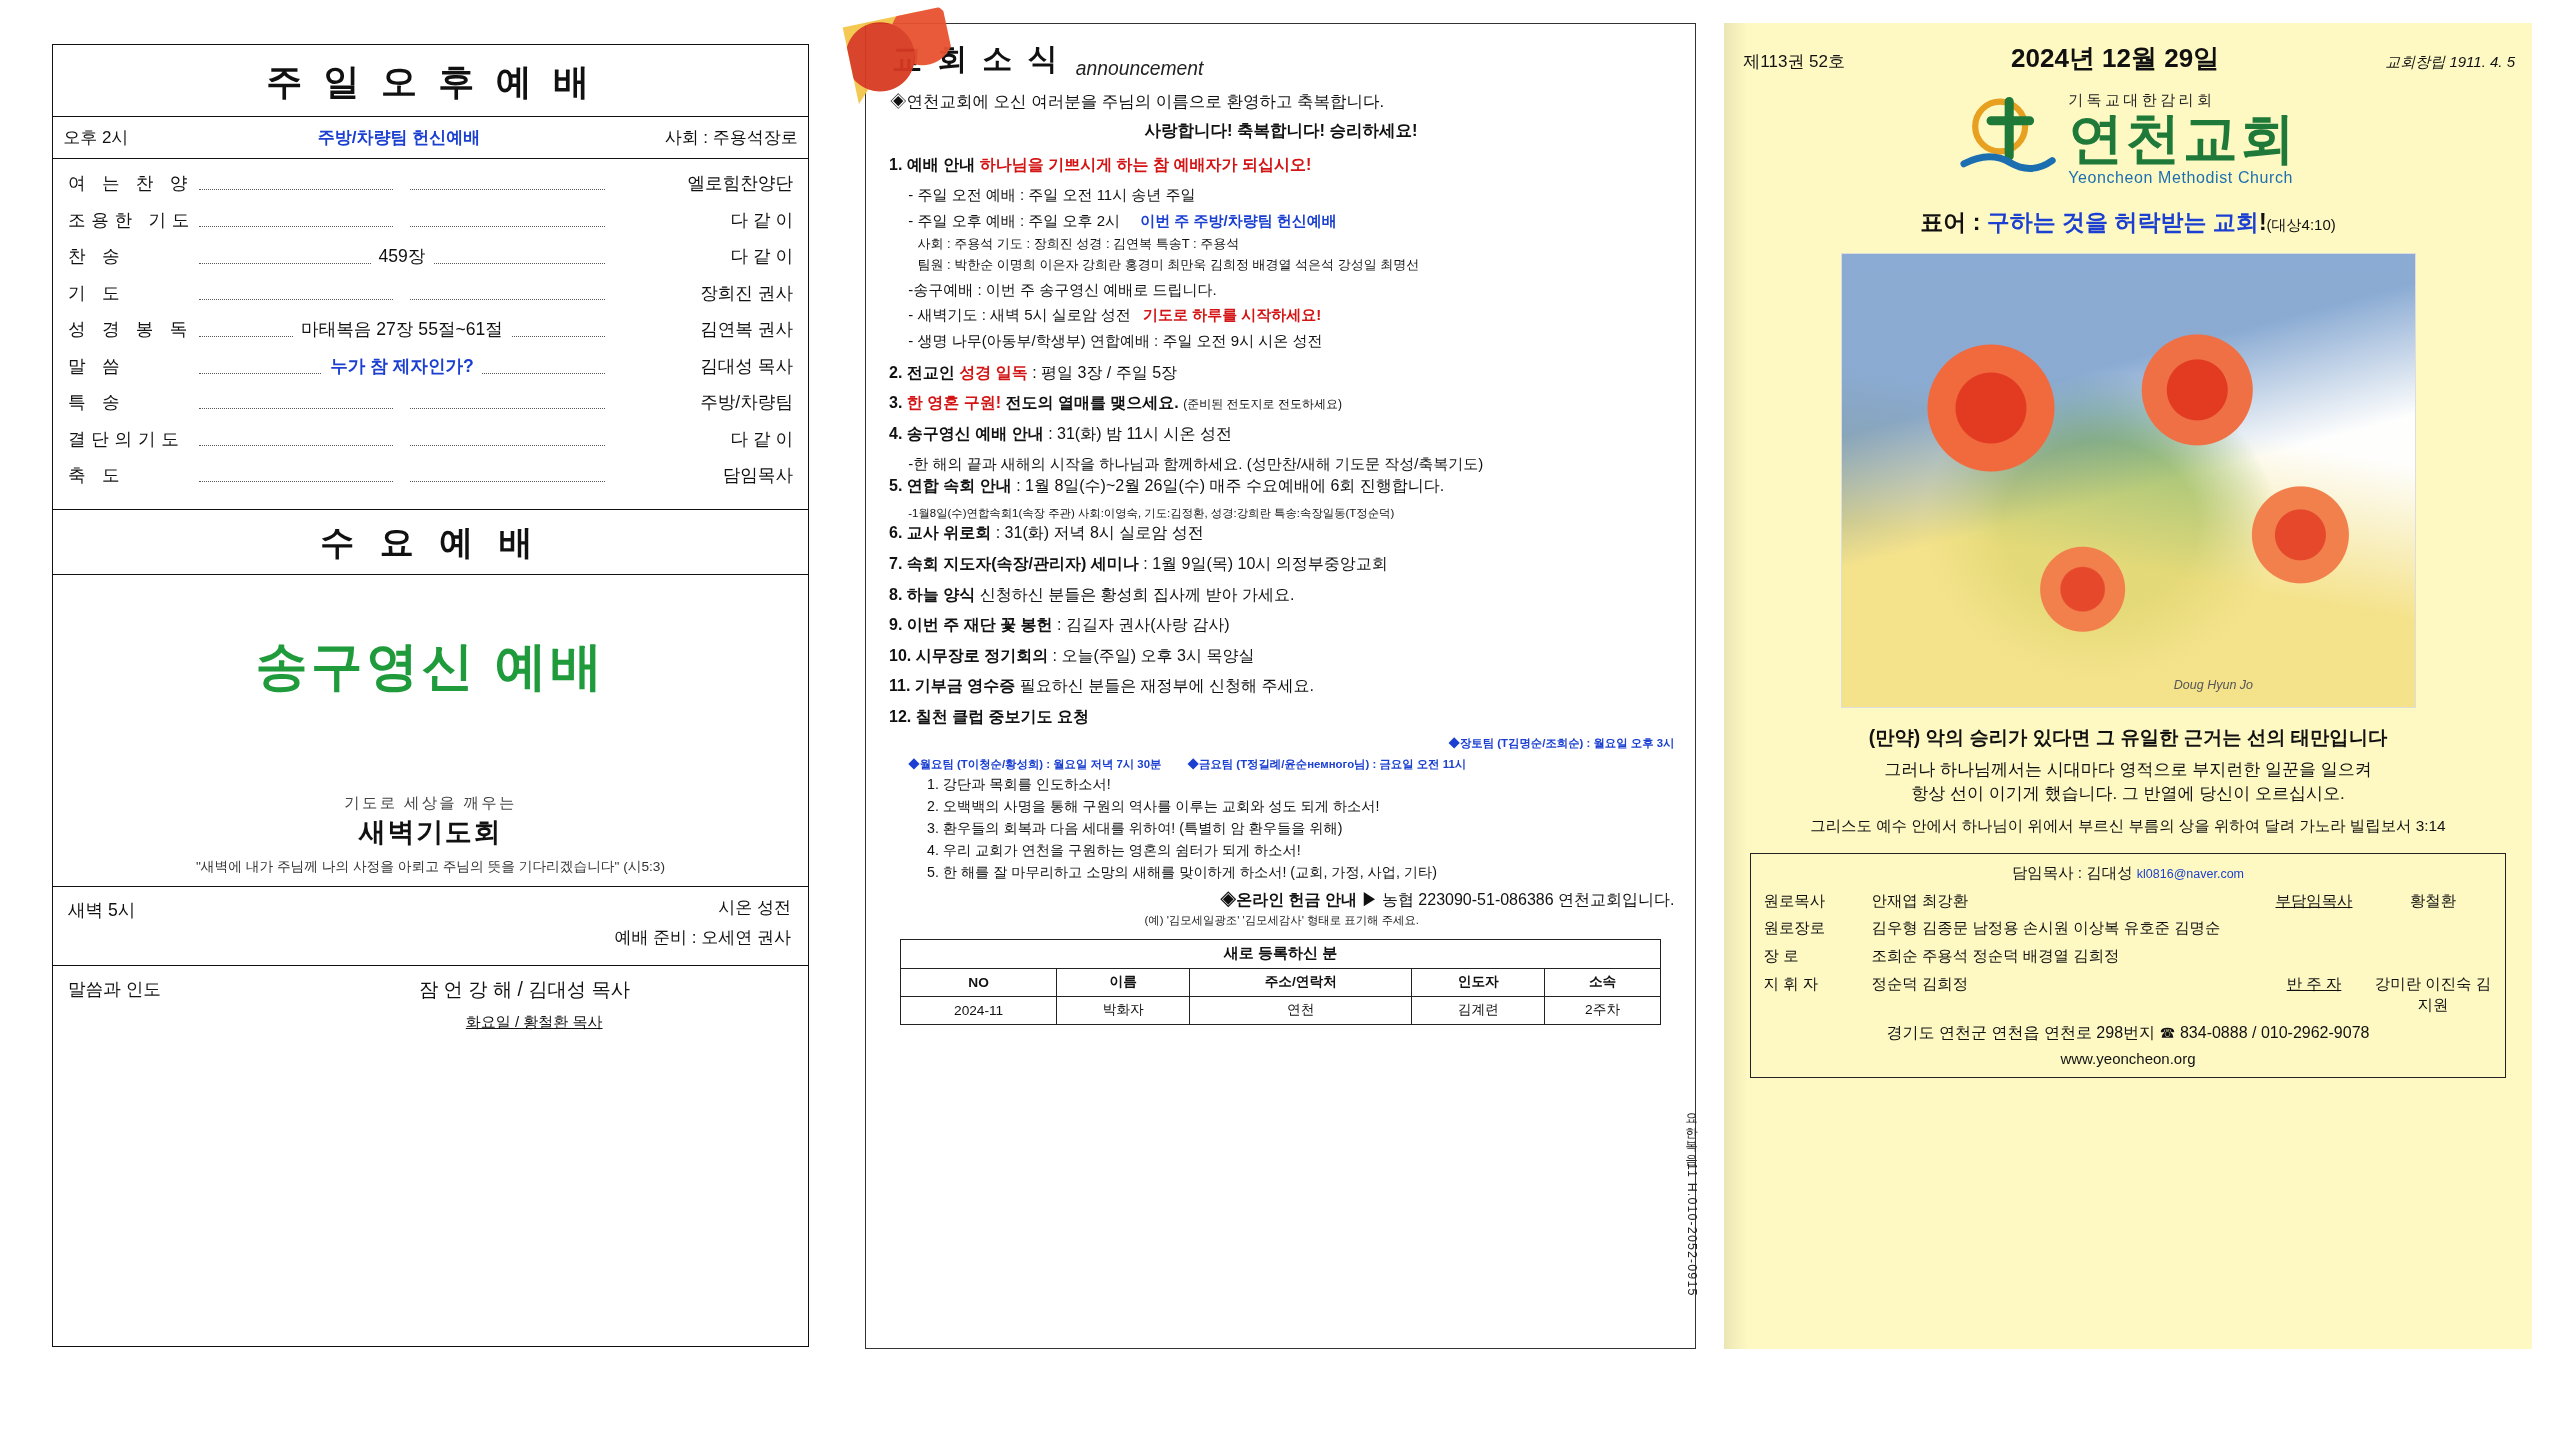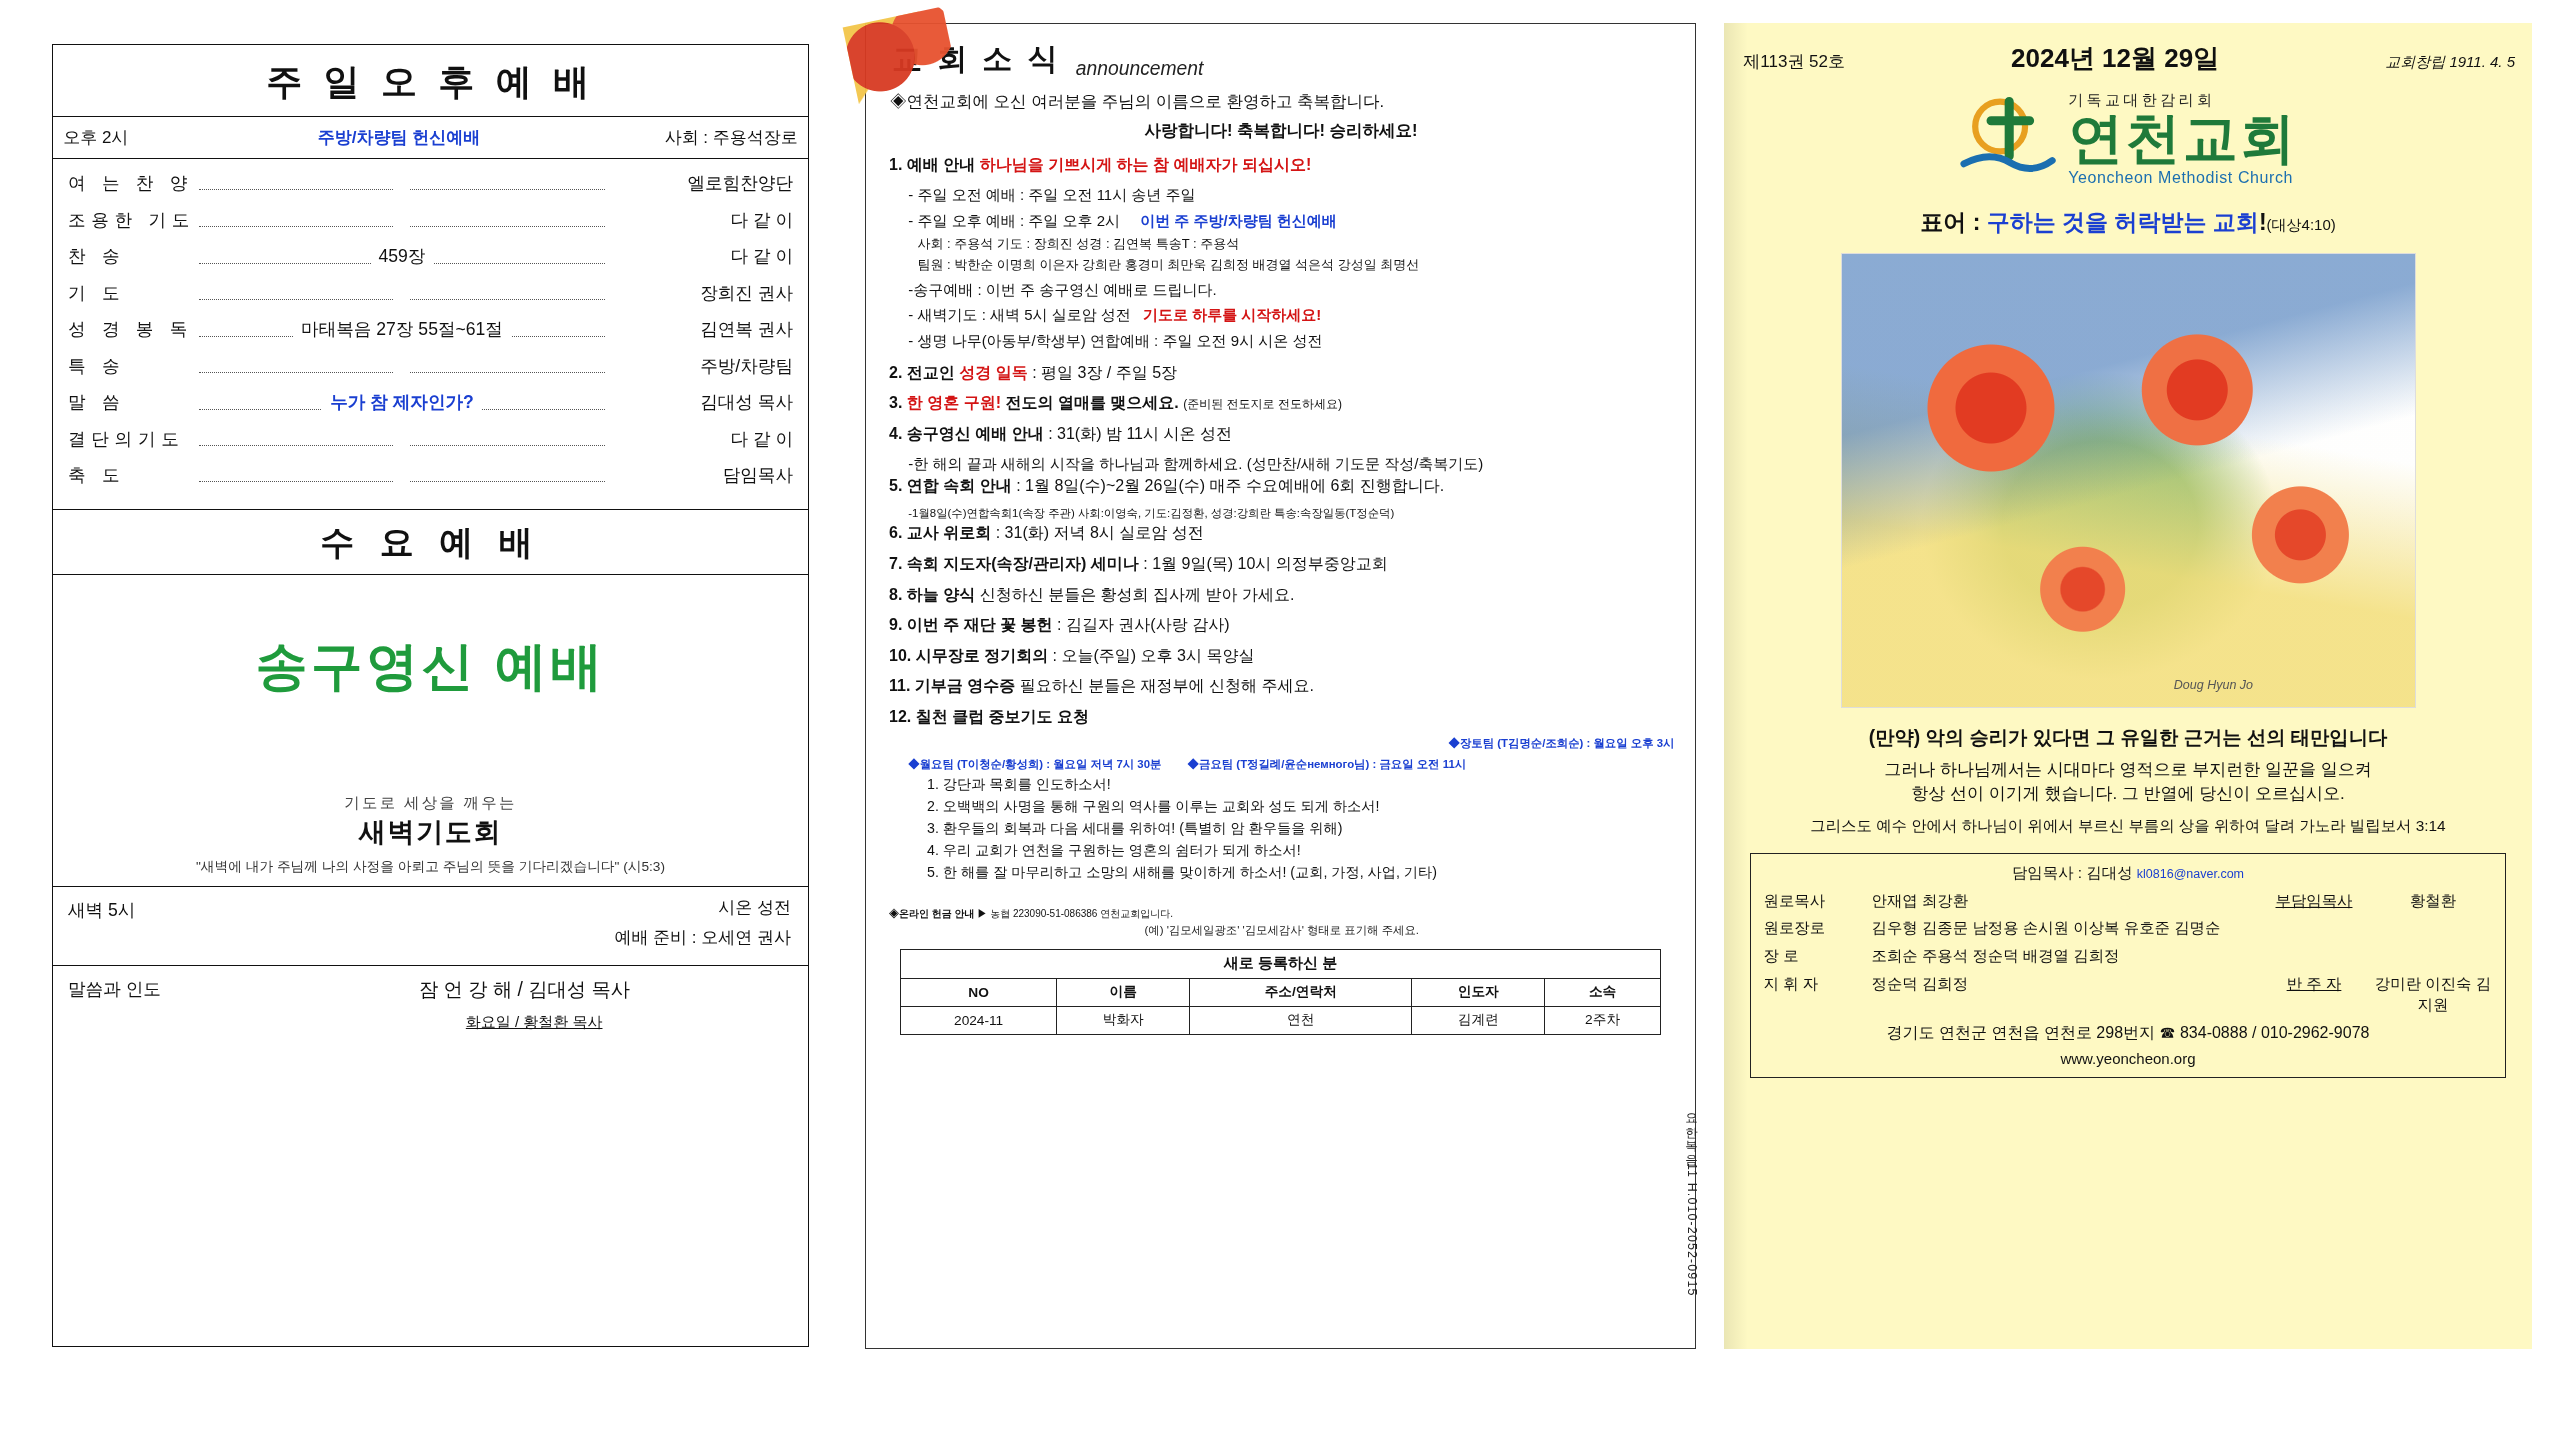--- a/index.html
+++ b/index.html
@@ -99,21 +99,21 @@
   .item { font-size:16px; line-height:1.45; margin-bottom:7.4px; }
   .item .n { font-weight:bold; }
   .item .t { font-weight:bold; }
   .sub { font-size:15px; margin:4px 0 0 19.3px; line-height:1.45; }
   .sub2 { font-size:13px; margin:3.4px 0 0 28.4px; line-height:1.4; }
   .red { color:#d41414; font-weight:bold; }
   .blue { color:#1a3fd1; font-weight:bold; }
   .tiny { font-size:12px; }
   .mini { font-size:11.4px; }
   .prayer-line { font-size:14.2px; margin:2.8px 0 0 38px; }
-  .online { text-align:left; font-size:10px; margin-top:25px; }
+  .online { text-align:right; font-size:16px; margin-top:8px; }
   .online .b { font-weight:bold; }
   .online2 { text-align:center; font-size:11.4px; margin-top:2.8px; color:#222; }
 
   table.reg { width:calc(100% - 68px); margin:10.2px auto 0; border-collapse:collapse; font-size:13.7px; }
   table.reg th, table.reg td { border:1.1px solid #222; text-align:center; padding:4.6px 2.3px; }
   table.reg caption { caption-side:top; font-size:15px; font-weight:bold; border:1.1px solid #222; border-bottom:none; padding:4.6px 0; }
 
   .side-code {
     position:absolute; right:-4.6px; bottom:51px; font-size:12.5px; color:#222;
     writing-mode: vertical-rl; letter-spacing:1.1px;
@@ -216,28 +216,28 @@
         <div class="lbl">기    도</div>
         <div class="mid"><span class="dots"></span><span class="txt"></span></div>
         <div class="who">장희진 권사</div>
       </div>
       <div class="order-row">
         <div class="lbl">성 경 봉 독</div>
         <div class="mid"><span class="dots"></span><span class="txt">마태복음 27장 55절~61절</span></div>
         <div class="who">김연복 권사</div>
       </div>
       <div class="order-row">
-        <div class="lbl">특    송</div>
-        <div class="mid"><span class="dots"></span><span class="txt"></span></div>
-        <div class="who">주방/차량팀</div>
-      </div>
-      <div class="order-row">
         <div class="lbl">말    씀</div>
         <div class="mid"><span class="dots"></span><span class="txt blue">누가 참 제자인가?</span></div>
         <div class="who">김대성 목사</div>
+      </div>
+      <div class="order-row">
+        <div class="lbl">특    송</div>
+        <div class="mid"><span class="dots"></span><span class="txt"></span></div>
+        <div class="who">주방/차량팀</div>
       </div>
       <div class="order-row">
         <div class="lbl">결단의기도</div>
         <div class="mid"><span class="dots"></span><span class="txt"></span></div>
         <div class="who">다  같  이</div>
       </div>
       <div class="order-row">
         <div class="lbl">축    도</div>
         <div class="mid"><span class="dots"></span><span class="txt"></span></div>
         <div class="who">담임목사</div>

